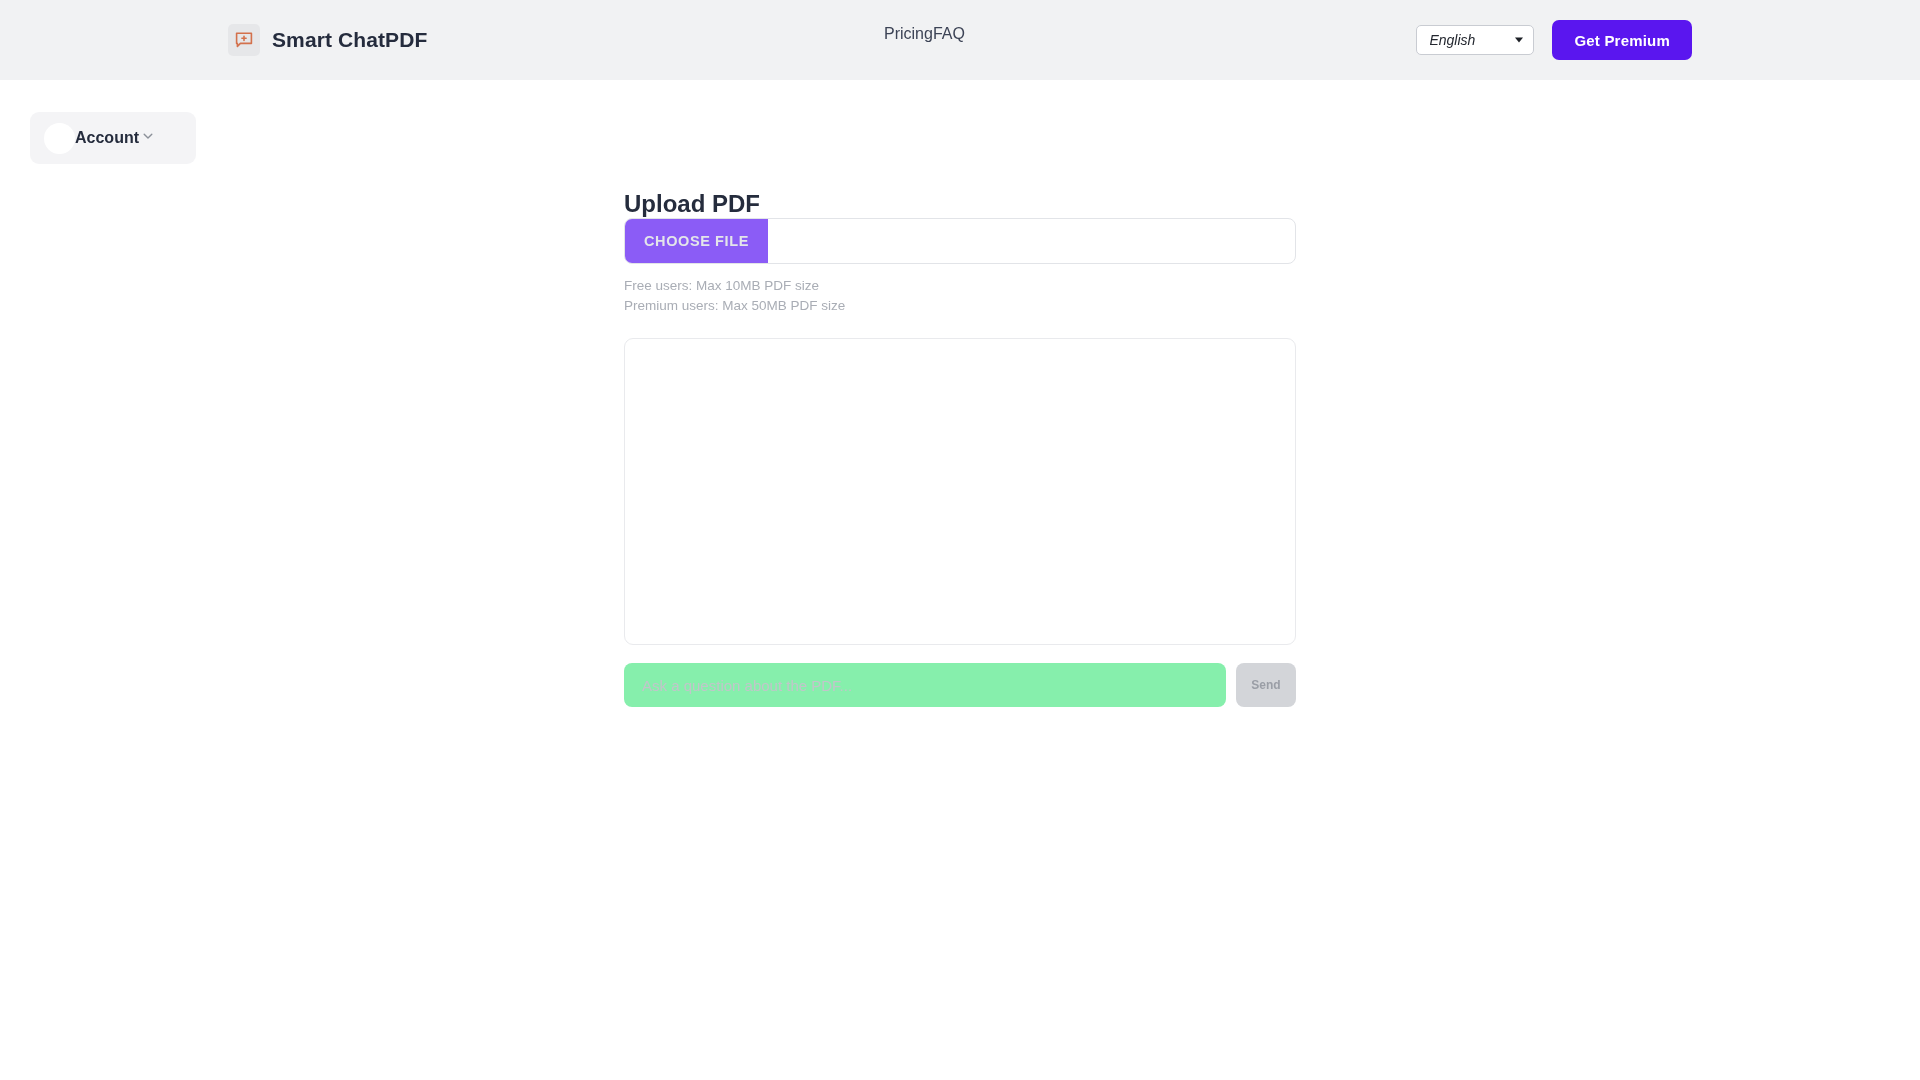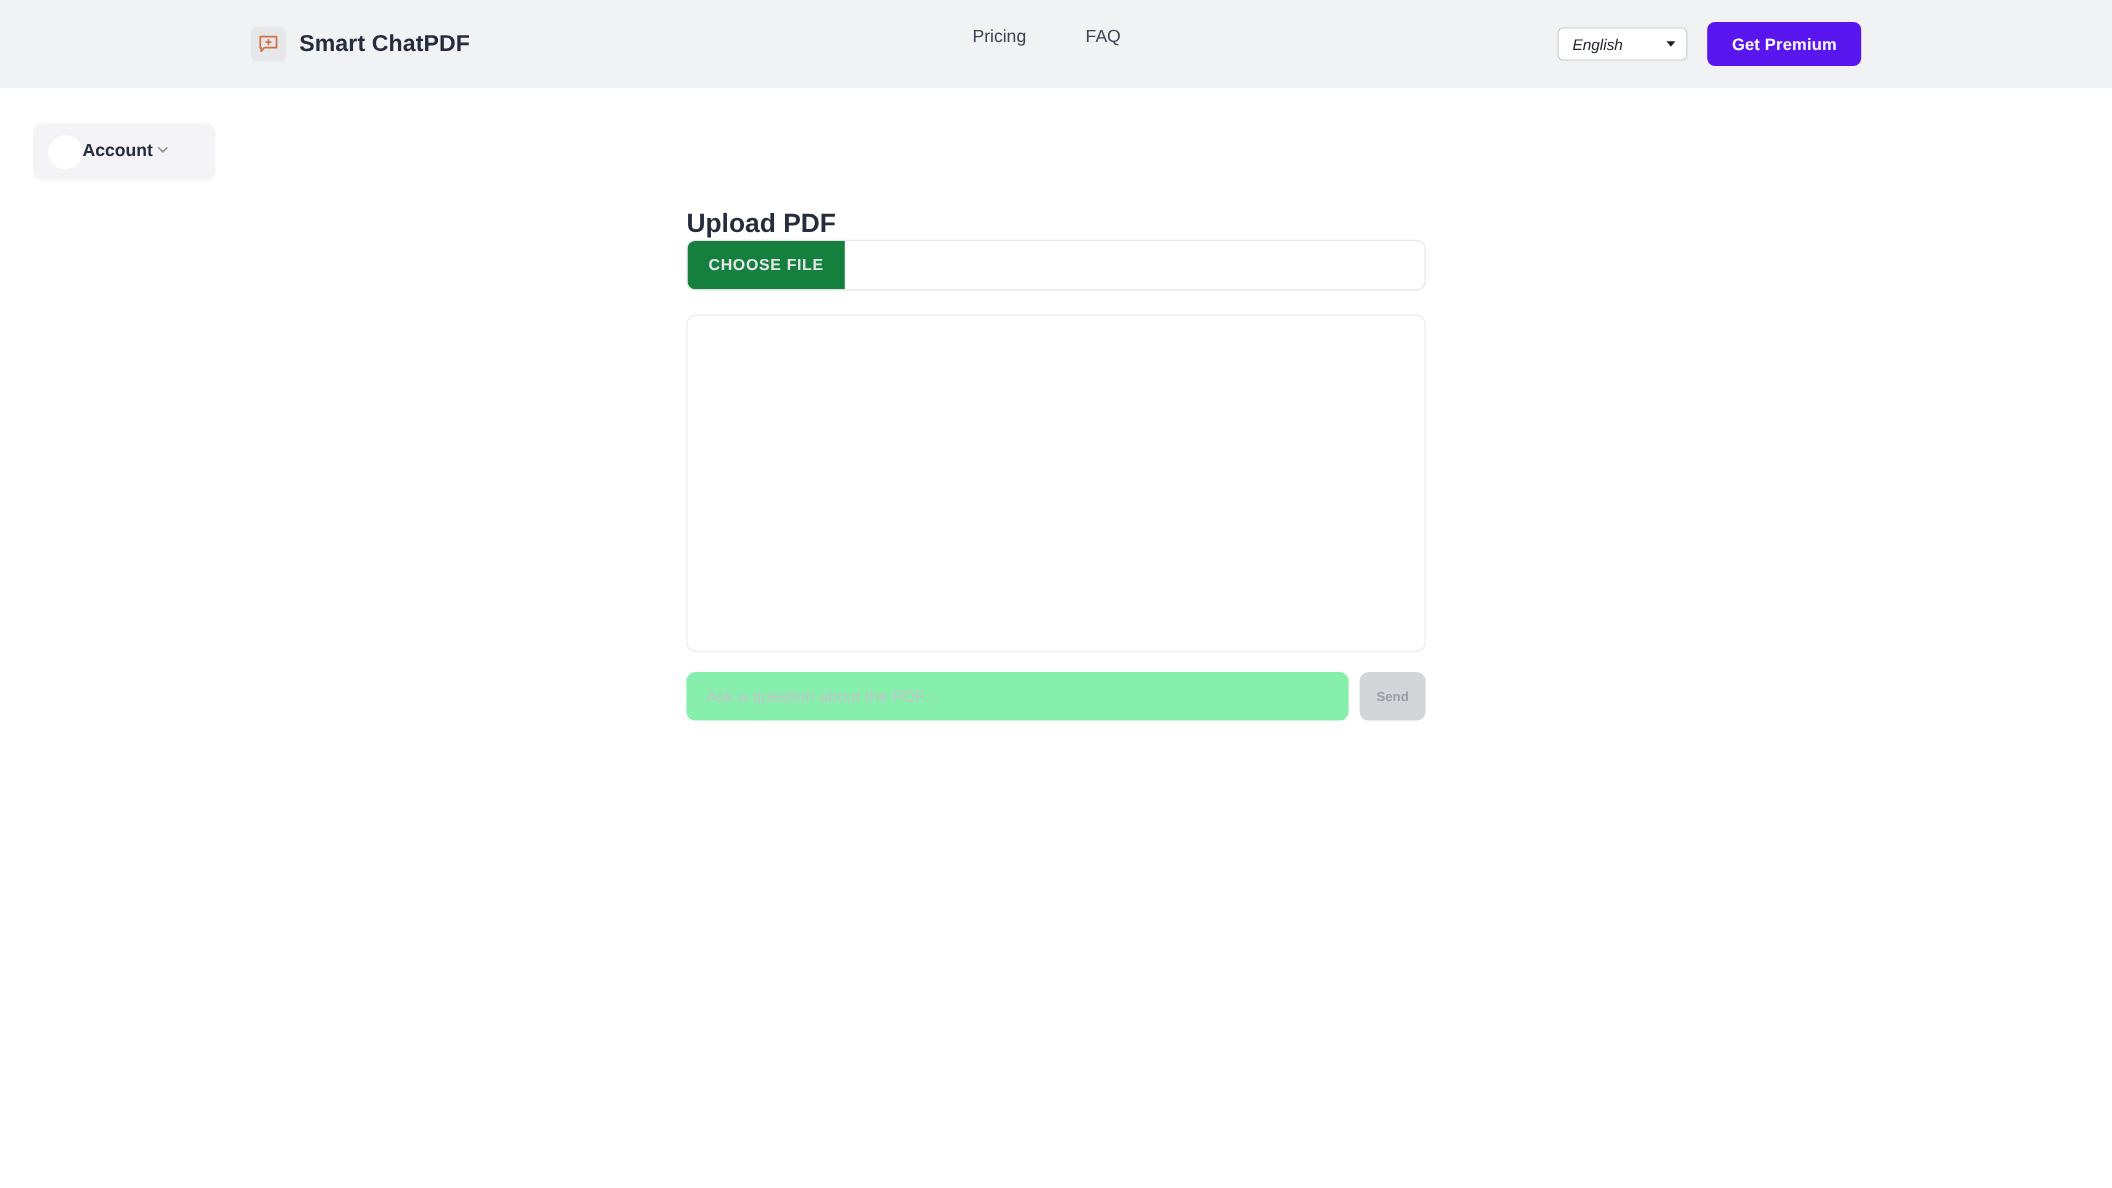--- a/index.html
+++ b/index.html
@@ -51,21 +51,20 @@
     white-space: nowrap;
   }
 
   .main-nav {
     position: absolute;
     left: 884px;
     top: 0;
     height: 68px;
     display: flex;
     align-items: center;
-    gap: 54px;
   }
   .nav-link {
     font-size: 16px;
     color: #3c4355;
     text-decoration: none;
     white-space: nowrap;
     cursor: pointer;
   }
 
   .header-right {
@@ -172,21 +171,21 @@
     border: 1px solid #e2e4e8;
     border-radius: 8px;
     background: #ffffff;
     display: flex;
     align-items: stretch;
     overflow: hidden;
     cursor: pointer;
   }
   .file-btn {
     width: 143px;
-    background: #15803d;
+    background: #8b5cf6;
     color: #e3e5ea;
     font-family: inherit;
     font-size: 14.5px;
     font-weight: bold;
     letter-spacing: .6px;
     border: none;
     display: flex;
     align-items: center;
     justify-content: center;
     cursor: pointer;
@@ -296,20 +295,24 @@
 </div>
 
 <main class="workspace">
 
   <h1 class="section-title">Upload PDF</h1>
 
   <div class="file-row">
     <button class="file-btn">CHOOSE FILE</button>
   </div>
 
+  <div class="limits">
+    <div class="limits-line">Free users: Max 10MB PDF size</div>
+    <div class="limits-line">Premium users: Max 50MB PDF size</div>
+  </div>
 
   <div class="chat-panel"></div>
 
   <div class="composer">
     <input class="composer-input" type="text" placeholder="Ask a question about the PDF..." style="">
     <button class="send-button">Send</button>
   </div>
 
 </main>
 

